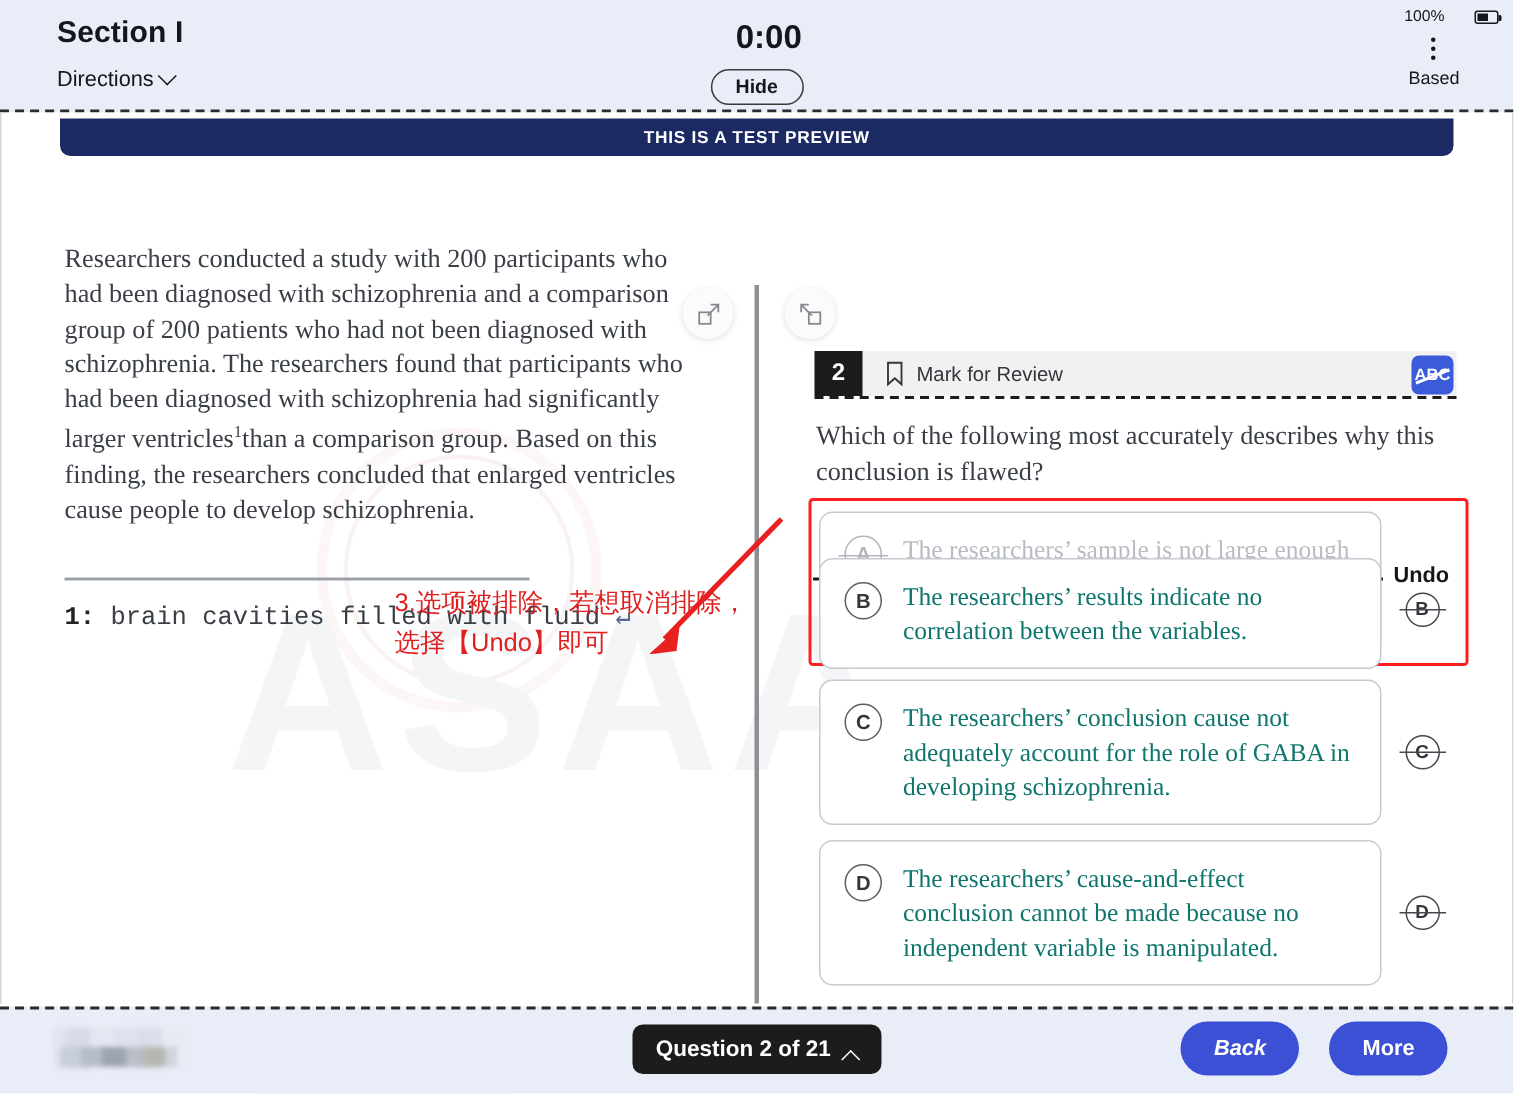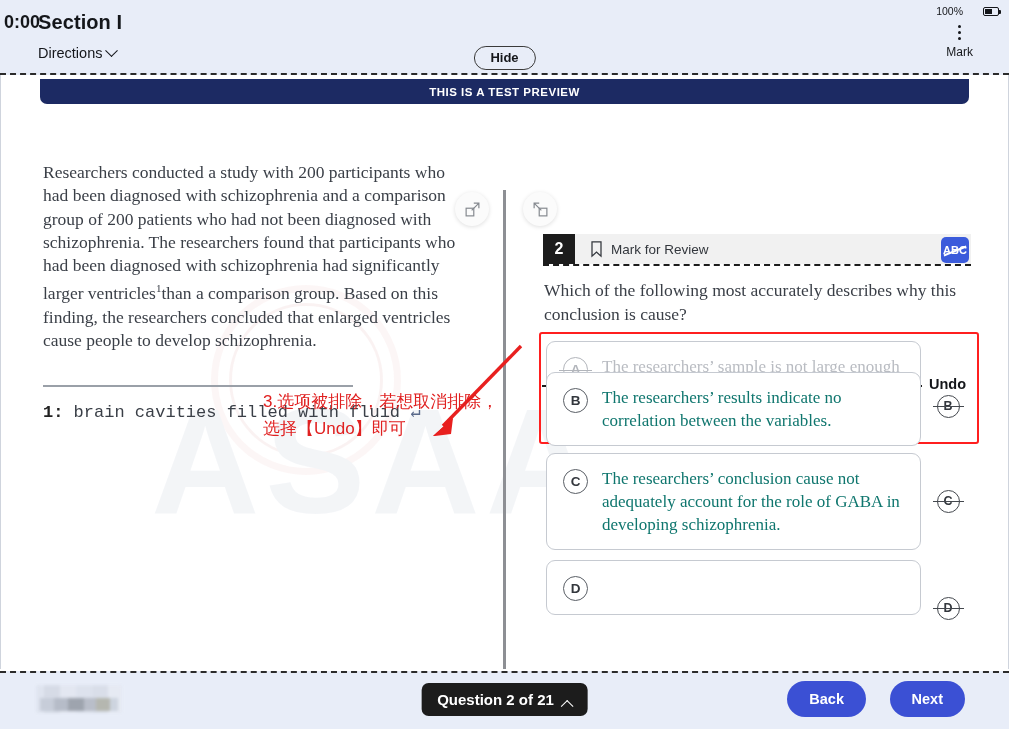--- a/index.html
+++ b/index.html
@@ -37,23 +37,23 @@
     display: flex; align-items: center; gap: 5px;
     cursor: pointer;
   }
   .chev-down {
     display: inline-block; width: 9px; height: 9px;
     border-right: 1.6px solid #14161a;
     border-bottom: 1.6px solid #14161a;
     transform: rotate(45deg) translate(-2px,-2px);
   }
   .timer {
-    position: absolute; left: 4px; right: 0; top: 12px;
-    text-align: left;
-    font-size: 18px; font-weight: 700; color: #14161a;
+    position: absolute; left: 16px; right: 0; top: 12px;
+    text-align: center;
+    font-size: 22px; font-weight: 700; color: #14161a;
   }
   .hide-btn {
     position: absolute; left: 50%; top: 46px;
     transform: translateX(-50%);
     border: 1.4px solid #3a3a3a;
     border-radius: 20px;
     background: transparent;
     padding: 3px 16px 4px;
     font-size: 13px; font-weight: 600; color: #14161a;
     font-family: "Liberation Sans", sans-serif;
@@ -314,21 +314,21 @@
   }
   .navbtn {
     position:absolute; top:681px;
     background:#3b50d4; color:#fff;
     border:none; border-radius:19px;
     height:36px; padding:0 22px;
     font-size:14.5px; font-weight:700;
     font-family:"Liberation Sans",sans-serif;
     cursor:pointer;
   }
-  #btn-back { right:143px; }
+  #btn-back { right:143px;font-style:italic; }
   #btn-next { right:44px; }
 </style>
 </head>
 <body>
 
 <div id="app">
 
   <div class="header">
     <div class="section-title">Section I</div>
 
@@ -347,21 +347,21 @@
         </span>
     </div>
 
 
     <div class="more-btn">
       <div class="dots3">
           <span></span>
           <span></span>
           <span></span>
         </div>
-      <div class="more-label">Mark</div>
+      <div class="more-label">Based</div>
     </div>
 
     <div class="header-dash"></div>
   </div>
 
   <div class="body-area">
 
     <div class="watermark">
       <div class="wm-seal"></div>
       <div class="wm-seal2"></div>
@@ -414,21 +414,21 @@
       </div>
       <div class="abc-wrap">
         <div class="abc-btn">
           <span>ABC</span>
           <span class="abc-strike"></span>
         </div>
       </div>
     </div>
     <div class="qhead-dash"></div>
 
-    <div class="qtext">Which of the following most accurately describes why this conclusion is cause?</div>
+    <div class="qtext">Which of the following most accurately describes why this conclusion is flawed?</div>
 
     <div class="opt eliminated" style="top:266px;">
       <div class="opt-letter">A</div>
       <div class="opt-text">The researchers’ sample is not large enough to allow researchers to draw any scientific conclusions.</div>
     </div>
     <div class="strike-line"></div>
     <div class="elim-box"></div>
     <div class="undo-btn">Undo</div>
 
     <div class="opt" style="top:297px;">
@@ -442,33 +442,34 @@
     <div class="opt" style="top:378px;">
       <div class="opt-letter">C</div>
       <div class="opt-text">The researchers’ conclusion cause not adequately account for the role of GABA in developing schizophrenia.</div>
     </div>
     <div class="cross-btn" style="left:932px; top:411px;">
       <div class="cross-circle">C</div>
     </div>
 
     <div class="opt" style="top:485px;">
       <div class="opt-letter">D</div>
+      <div class="opt-text">The researchers’ cause-and-effect conclusion cannot be made because no independent variable is manipulated.</div>
     </div>
     <div class="cross-btn" style="left:932px; top:518px;">
       <div class="cross-circle">D</div>
     </div>
 
   </div>
 
   <div class="preview-banner">THIS IS A TEST PREVIEW</div>
 
   <div class="footer">
     <div class="footer-dash"></div>
   </div>
   <div class="blurname"></div>
   <div class="qsel">
     <span>Question 2 of 21</span>
     <span class="chev-up"></span>
   </div>
   <button class="navbtn" id="btn-back">Back</button>
-  <button class="navbtn" id="btn-next">Next</button>
+  <button class="navbtn" id="btn-next">More</button>
 
 </div>
 
 </body></html>

